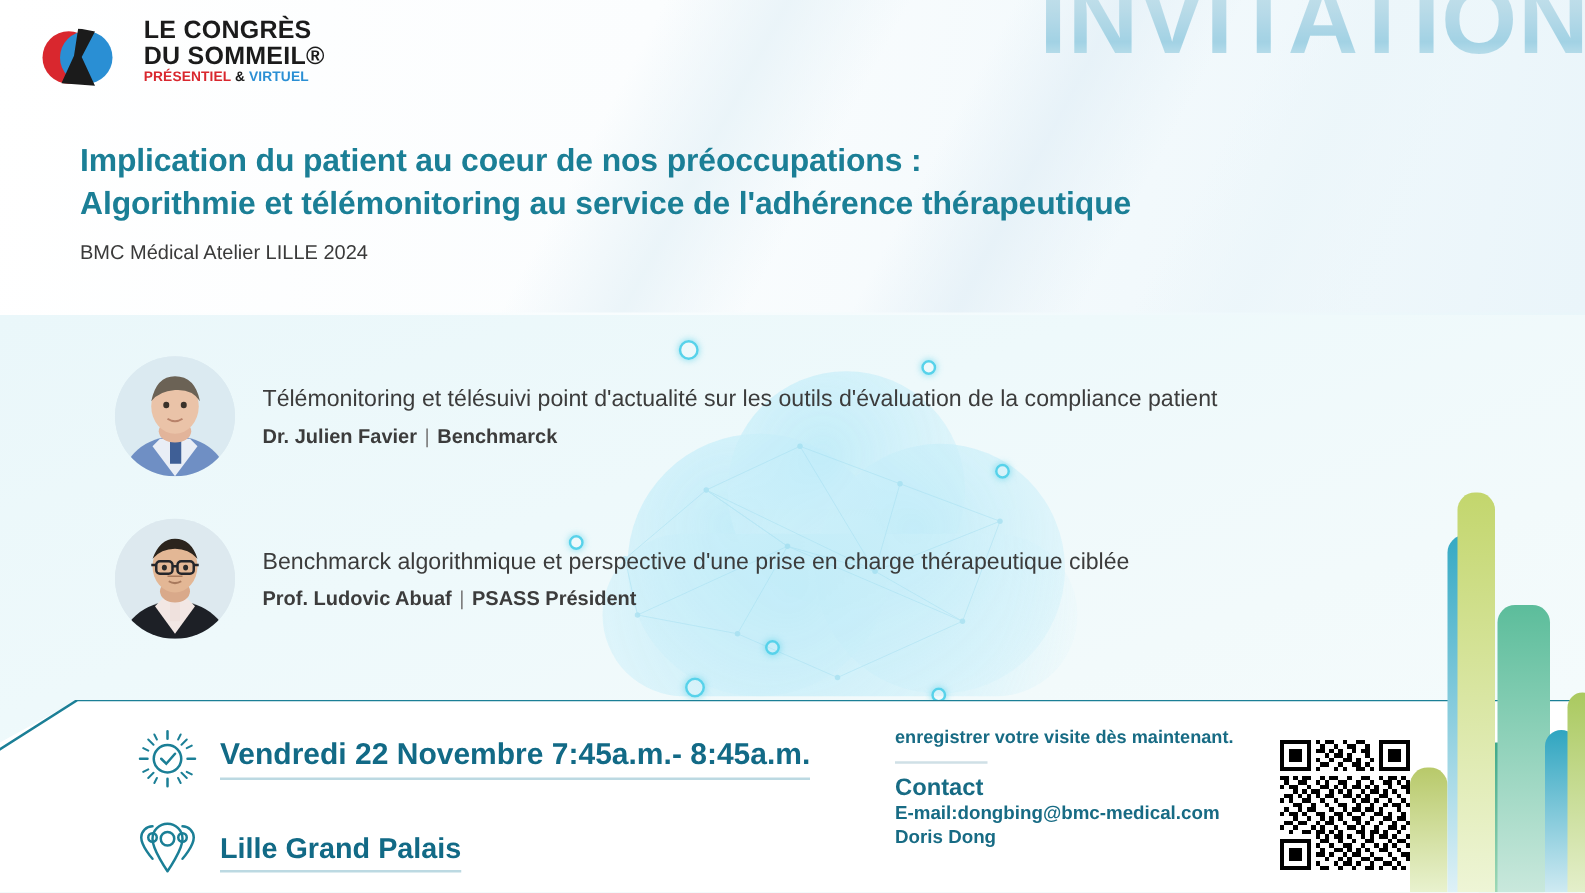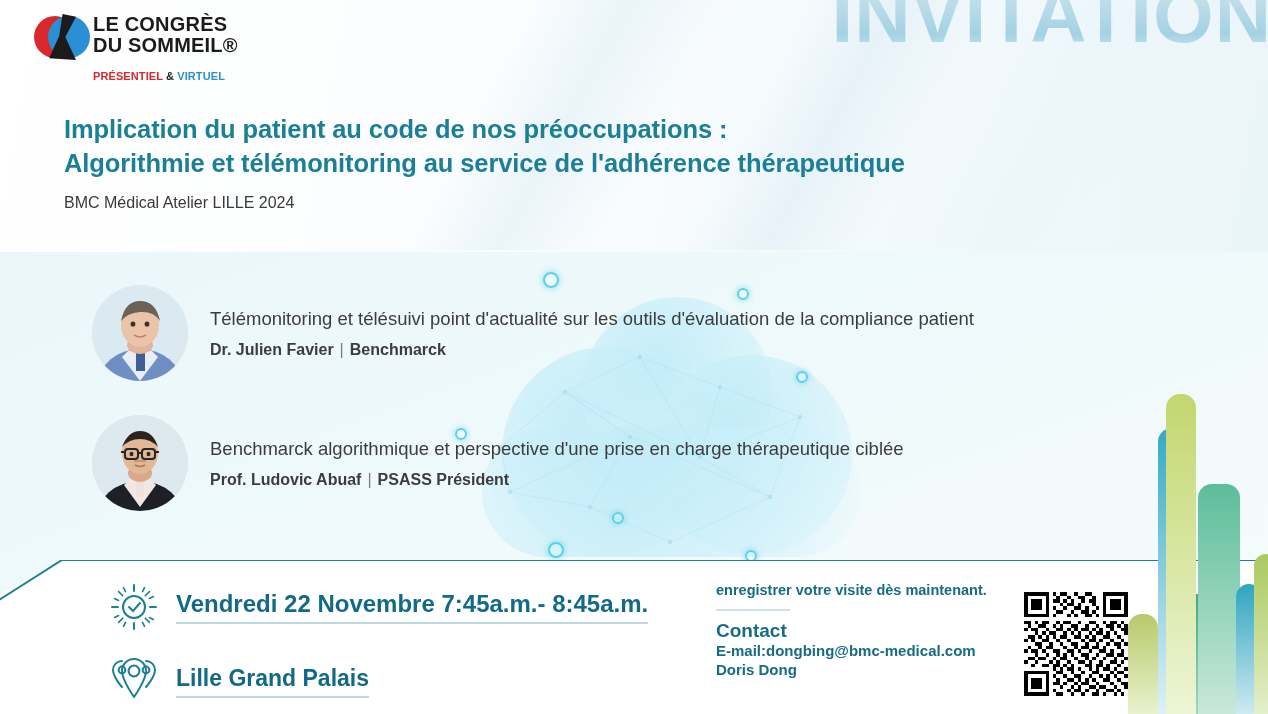--- a/index.html
+++ b/index.html
@@ -39,29 +39,29 @@
     white-space:nowrap;
   }
 
   
   .logos{position:absolute;left:34px;top:14px;display:flex;align-items:center;gap:28px;}
   .bmc-logo{display:flex;align-items:flex-end;gap:9px;}
   .bmc-bars{position:relative;width:50px;height:58px;}
   .bmc-bars i{position:absolute;bottom:0;width:7px;border-radius:3px;display:block;}
   .bmc-text{font-size:29px;font-weight:bold;color:#6d6e70;letter-spacing:0px;line-height:1;padding-bottom:2px;}
 
-  .cds-logo{display:flex;align-items:flex-start;gap:3px;}
+  .cds-logo{display:flex;align-items:flex-end;gap:25px;}
   .cds-mark{position:relative;width:56px;height:46px;}
   .cds-mark .cir-l{position:absolute;left:0;top:2px;width:42px;height:42px;border-radius:50%;background:#d9272e;}
   .cds-mark .cir-r{position:absolute;left:14px;top:2px;width:42px;height:42px;border-radius:50%;background:#2a8fd4;}
   .cds-mark .wedge{position:absolute;left:14px;top:0px;width:28px;height:46px;background:#1b1b1b;
         clip-path:polygon(52% 0,100% 6%,62% 50%,100% 100%,4% 96%,40% 48%);}
   .cds-words{line-height:1.03;}
   .cds-words .l1,.cds-words .l2{font-size:20px;font-weight:bold;color:#1b1b1b;letter-spacing:.2px;}
-  .cds-words .l3{font-size:11px;font-weight:bold;letter-spacing:.1px;margin-top:16px;}
+  .cds-words .l3{font-size:11px;font-weight:bold;letter-spacing:.1px;margin-top:2px;}
   .cds-words .l3 .pres{color:#d9272e;}
   .cds-words .l3 .amp{color:#1b1b1b;}
   .cds-words .l3 .virt{color:#2a8fd4;}
 
   .title-block{position:absolute;left:64px;top:112px;}
   .title-l1,.title-l2{
     font-size:25.5px;font-weight:bold;color:#1b7f96;letter-spacing:-0.1px;line-height:1.34;
     white-space:nowrap;
   }
   .subtitle{margin-top:14px;font-size:16px;color:#3a3a3a;white-space:nowrap;}
@@ -153,21 +153,21 @@
         <div class="l1">LE CONGRÈS</div>
         <div class="l2">DU SOMMEIL®</div>
         <div class="l3">
           <span class="pres">PRÉSENTIEL</span><span class="amp"> &amp; </span><span class="virt">VIRTUEL</span>
         </div>
       </div>
     </div>
   </div>
 
   <div class="title-block">
-    <div class="title-l1">Implication du patient au code de nos préoccupations :</div>
+    <div class="title-l1">Implication du patient au coeur de nos préoccupations :</div>
     <div class="title-l2">Algorithmie et télémonitoring au service de l'adhérence thérapeutique</div>
     <div class="subtitle">BMC Médical Atelier   LILLE 2024</div>
   </div>
 
   <div class="body-area">
 
     <div class="cloud">
       <span class="puff" style="left:40px;top:70px;width:210px;height:210px;"></span>
       <span class="puff" style="left:120px;top:20px;width:190px;height:190px;"></span>
       <span class="puff" style="left:190px;top:78px;width:200px;height:200px;"></span>

